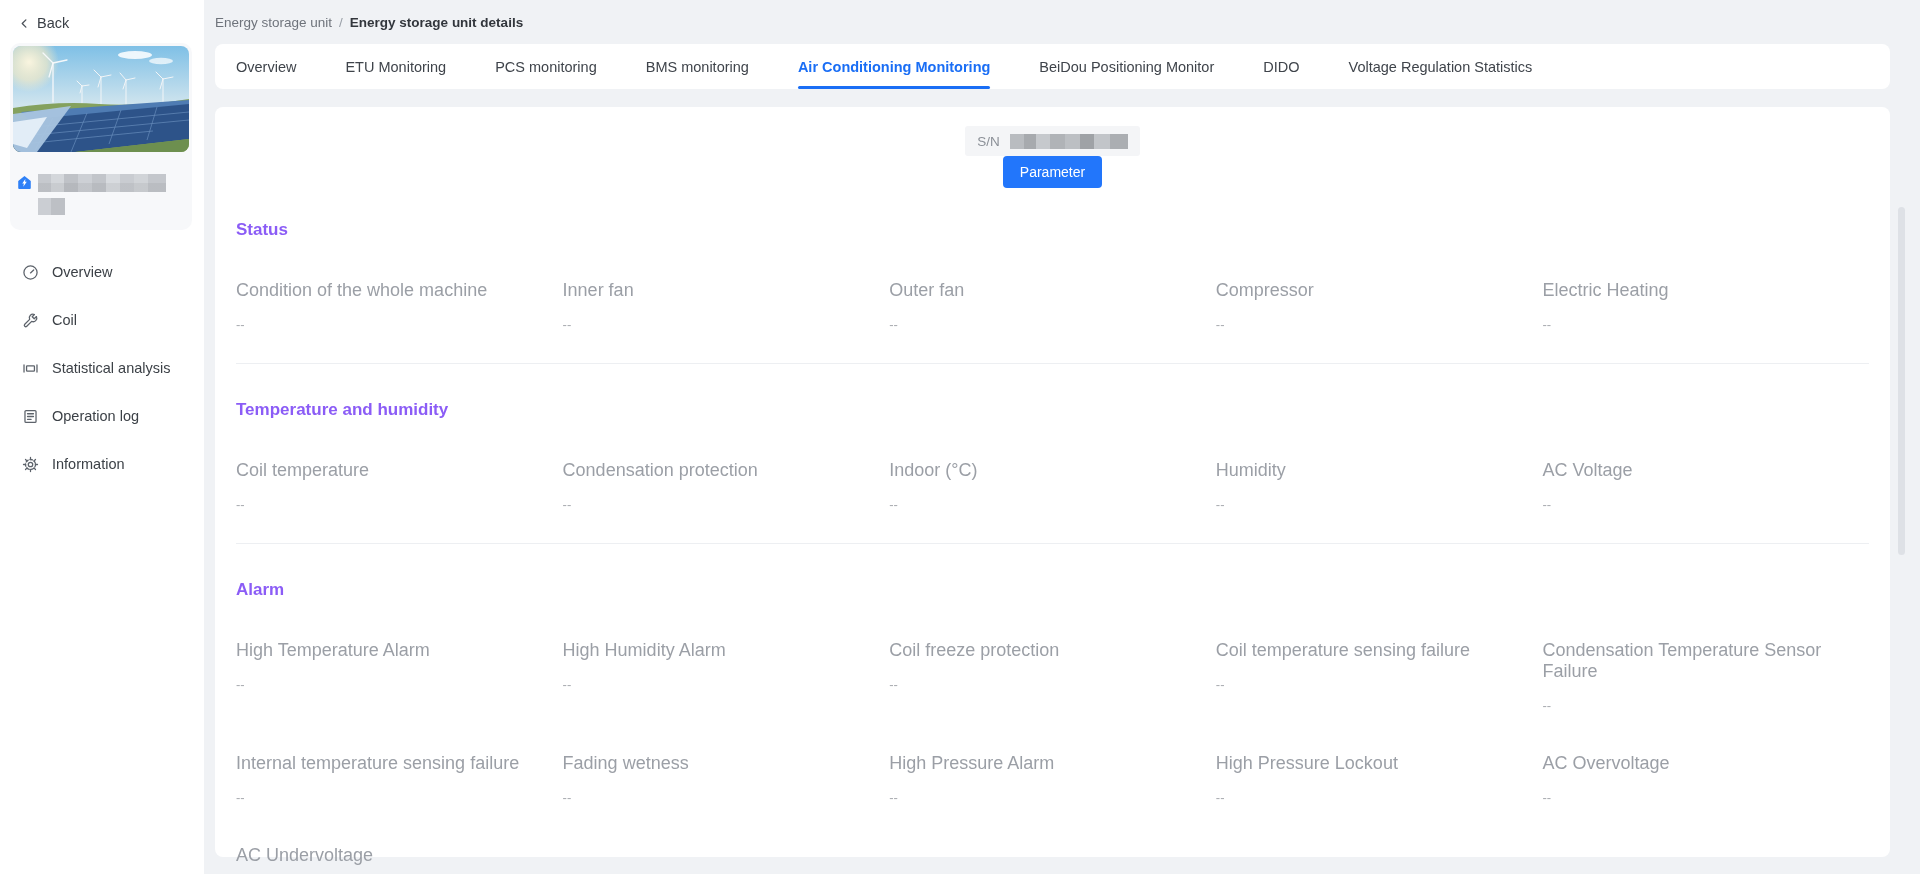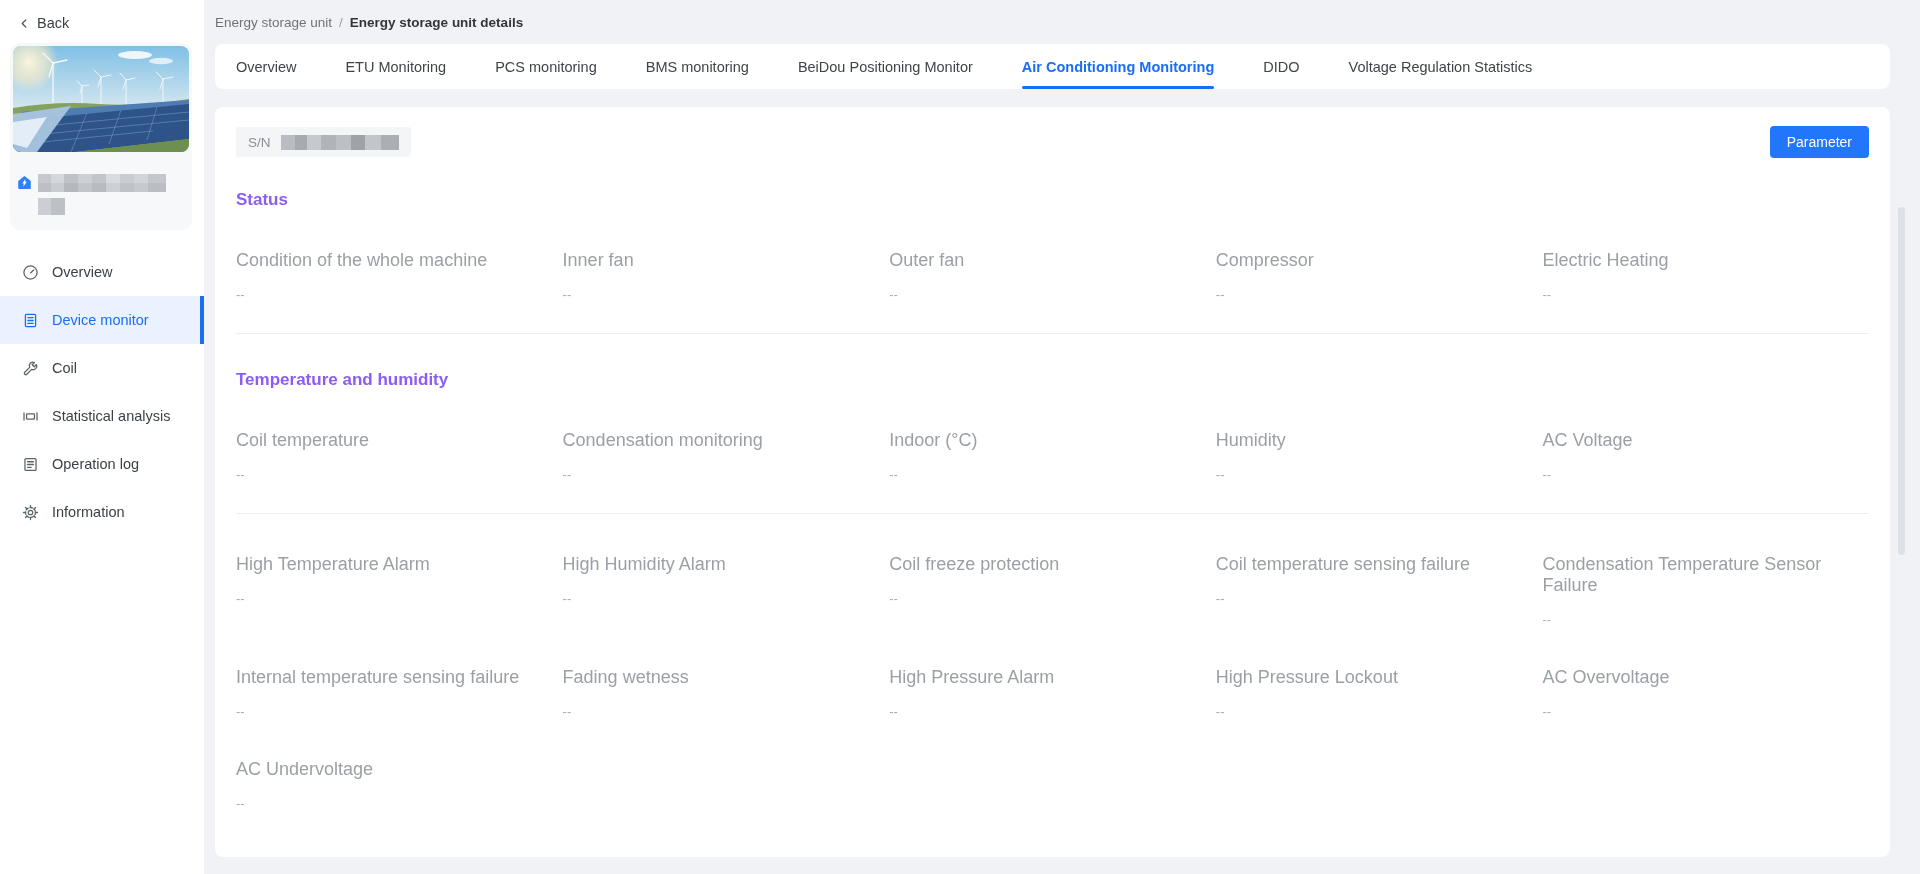--- a/index.html
+++ b/index.html
@@ -35,21 +35,21 @@
   .crumb-sep { color:#9aa0a8; margin:0 7px; }
   .crumb-current { color:#32363c; font-weight:700; }
 
   .tabs-card { margin-left:11px; width:1675px; height:45px; background:#fff; border-radius:8px; display:flex; align-items:stretch; padding-left:21px; }
   .tab { position:relative; display:flex; align-items:center; font-size:14.5px; color:#3f444b; cursor:pointer; margin-right:49px; white-space:nowrap; }
   .tab.active { color:#1a6ef5; font-weight:700; }
   .tab.active::after { content:""; position:absolute; left:0; right:0; bottom:0; height:3px; border-radius:2px; background:#1a6ef5; }
 
   .content-card { margin:18px 0 0 11px; width:1675px; height:750px; background:#fff; border-radius:8px; padding:0 21px; }
 
-  .toolbar { padding-top:19px; display:flex; justify-content:space-between; align-items:center; }
+  .toolbar { padding-top:19px; display:flex; justify-content:space-between; align-items:center;flex-direction:column; }
   .sn-chip { height:30px; background:#f4f5f7; border-radius:3px; display:flex; align-items:center; gap:10px; padding:0 12px; }
   .sn-label { font-size:13.5px; color:#8b9097; }
   .mosaic-sn { width:118px; height:15px;
     background: repeating-linear-gradient(90deg,#b9bcc0 0 14px,#a7aaae 14px 26px,#c6c9cd 26px 40px,#b0b3b7 40px 55px,#bcbfc3 55px 70px,#9fa2a6 70px 84px,#c2c5c9 84px 100px,#abaeb2 100px 118px); }
   .param-btn { height:32px; padding:0 17px; background:#2276fb; color:#fff; border:none; border-radius:4px; font-size:14px; font-family:"Liberation Sans",sans-serif; cursor:pointer; }
 
   .section-title { font-size:17px; font-weight:700; color:#8b5cf6; margin-top:36px; }
   .section:first-of-type .section-title { margin-top:32px; }
   .fields { display:grid; grid-template-columns:repeat(5,1fr); row-gap:40px; margin-top:40px; }
   .f-label { font-size:18px; color:#9b9fa6; }
@@ -145,29 +145,20 @@
         <div class="nav-item">
           <span class="nav-ico">
             <svg viewBox="0 0 16 16" fill="none" stroke="currentColor" stroke-width="1.2" stroke-linecap="round">
               <circle cx="8" cy="8" r="6.2"></circle>
               <path d="M8 8.4 11 5.6"></path>
               <path d="M4.6 10.8h6.8" opacity="0"></path>
             </svg>
           </span>
           <span>Overview</span>
         </div>
-        <div class="nav-item active">
-          <span class="nav-ico">
-            <svg viewBox="0 0 16 16" fill="none" stroke="currentColor" stroke-width="1.2" stroke-linecap="round">
-              <rect x="3.2" y="2.2" width="9.6" height="11.6" rx="1"></rect>
-              <path d="M5.5 5.2h5M5.5 8h5M5.5 10.8h5"></path>
-            </svg>
-          </span>
-          <span>Device monitor</span>
-        </div>
         <div class="nav-item">
           <span class="nav-ico">
             <svg viewBox="0 0 16 16" fill="none" stroke="currentColor" stroke-width="1.2" stroke-linejoin="round">
               <path d="M13.6 4.3a3.4 3.4 0 0 1-4.5 4.5l-4.6 4.6a1.34 1.34 0 0 1-1.9-1.9l4.6-4.6a3.4 3.4 0 0 1 4.5-4.5L9.6 4.5l1.9 1.9z"></path>
             </svg>
           </span>
           <span>Coil</span>
         </div>
         <div class="nav-item">
           <span class="nav-ico">
@@ -205,22 +196,22 @@
       <span class="crumb-parent">Energy storage unit</span>
       <span class="crumb-sep">/</span>
       <span class="crumb-current">Energy storage unit details</span>
     </div>
 
     <div class="tabs-card" id="tabs-bar">
         <div class="tab">Overview</div>
         <div class="tab">ETU Monitoring</div>
         <div class="tab">PCS monitoring</div>
         <div class="tab">BMS monitoring</div>
+        <div class="tab active">Air Conditioning Monitoring</div>
         <div class="tab">BeiDou Positioning Monitor</div>
-        <div class="tab active">Air Conditioning Monitoring</div>
         <div class="tab">DIDO</div>
         <div class="tab">Voltage Regulation Statistics</div>
       </div>
 
     <div class="content-card">
       <div class="toolbar">
         <div class="sn-chip">
           <span class="sn-label">S/N</span>
           <span class="mosaic-sn"></span>
         </div>
@@ -254,39 +245,40 @@
           </section>
           <div class="divider"></div>
           <section class="section">
             <h3 class="section-title">Temperature and humidity</h3>
             <div class="fields">
               <div class="field">
                 <div class="f-label">Coil temperature</div>
                 <div class="f-value">--</div>
               </div>
               <div class="field">
-                <div class="f-label">Condensation monitoring</div>
+                <div class="f-label">Condensation protection</div>
                 <div class="f-value">--</div>
               </div>
               <div class="field">
                 <div class="f-label">Indoor (°C)</div>
                 <div class="f-value">--</div>
               </div>
               <div class="field">
                 <div class="f-label">Humidity</div>
                 <div class="f-value">--</div>
               </div>
               <div class="field">
                 <div class="f-label">AC Voltage</div>
                 <div class="f-value">--</div>
               </div>
             </div>
           </section>
           <div class="divider"></div>
           <section class="section">
+            <h3 class="section-title">Alarm</h3>
             <div class="fields">
               <div class="field">
                 <div class="f-label">High Temperature Alarm</div>
                 <div class="f-value">--</div>
               </div>
               <div class="field">
                 <div class="f-label">High Humidity Alarm</div>
                 <div class="f-value">--</div>
               </div>
               <div class="field">

